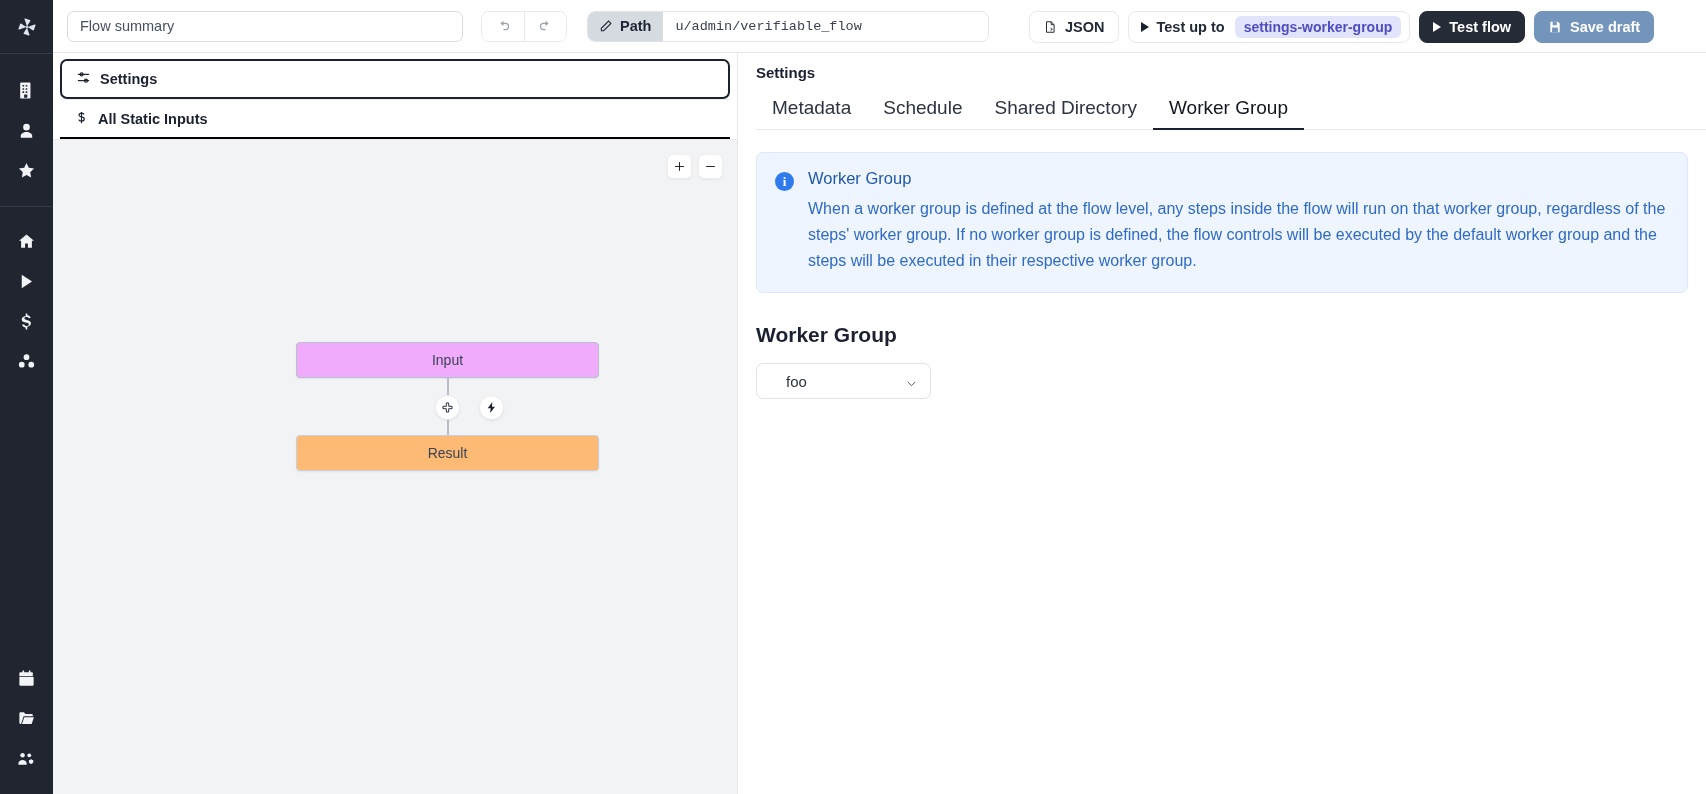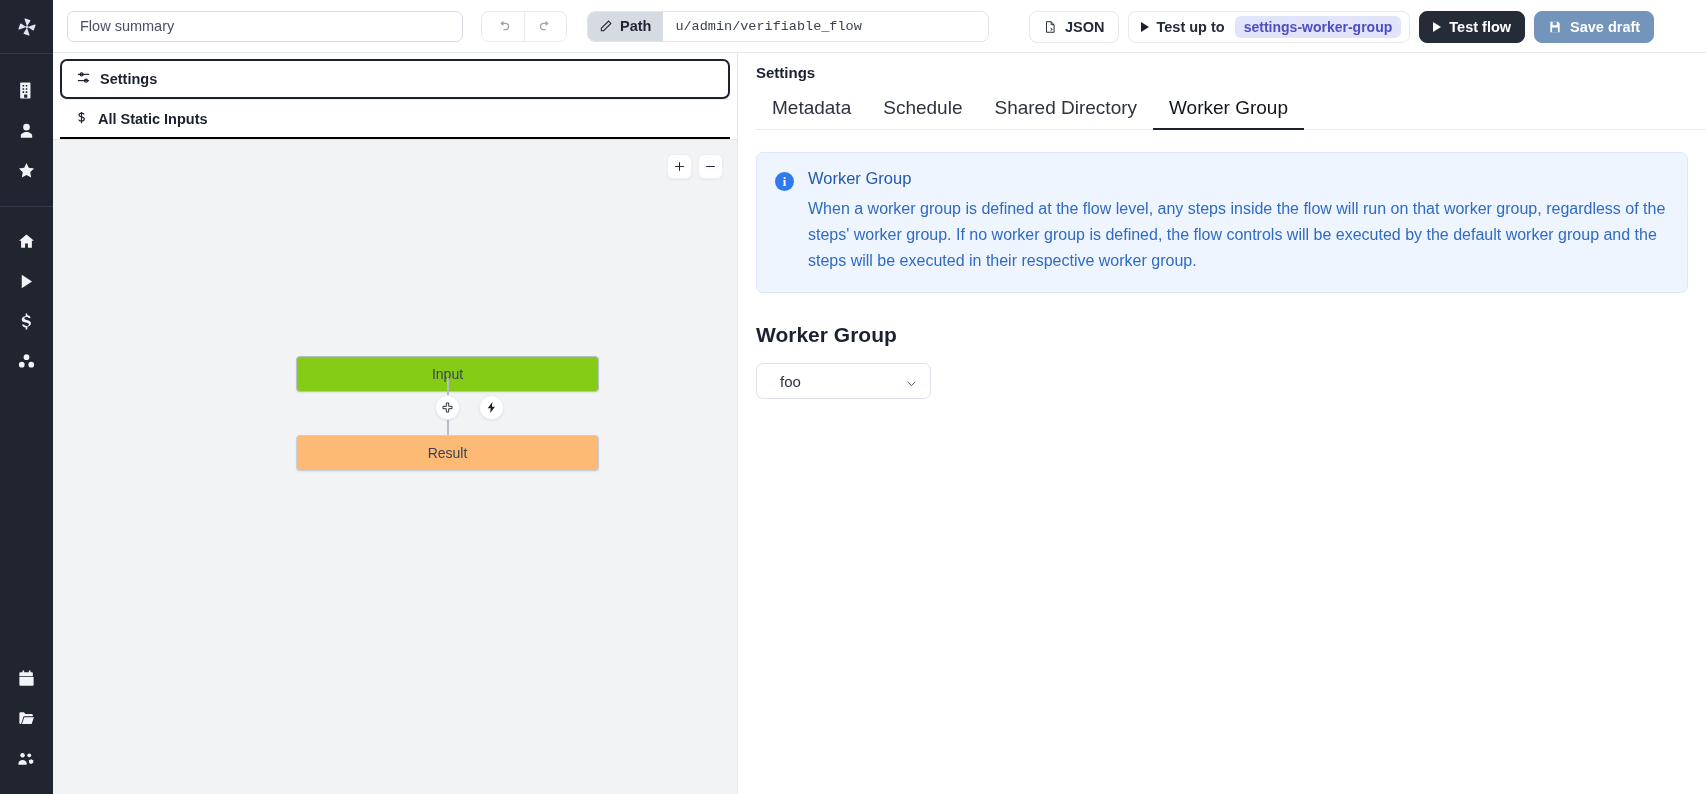--- a/index.html
+++ b/index.html
@@ -132,21 +132,21 @@
     box-shadow: 0 1px 2px rgba(16,24,40,.05);
   }
   .zoom-btn svg { width: 13px; height: 13px; stroke: #1b2130; stroke-width: 1.8; }
 
   .node {
     position: absolute; width: 303px; height: 36px; left: 243px;
     border-radius: 4px; display: flex; align-items: center; justify-content: center;
     font-size: 14px; color: #3b4354;
     box-shadow: 0 1px 2px rgba(16,24,40,.07);
   }
-  .node-input { top: 216px; background: #84cc16; border: 1px solid #b9c0cb; }
+  .node-input { top: 202px; background: #f0abfc; border: 1px solid #b9c0cb; }
   .node-result { top: 295px; background: #fdba74; border: 1px solid #c9ced8; justify-content: center; }
   .edge { position:absolute; left: 394px; width: 1.5px; background: #b7bcc6; top: 238px; height: 57px; }
   .edge-btn {
     position: absolute; width: 25px; height: 25px; border-radius: 50%;
     background: #fff; border: 1px solid #eceef1; display:flex; align-items:center; justify-content:center;
     cursor: pointer; box-shadow: 0 1px 2px rgba(16,24,40,.08);
   }
   .edge-plus { left: 382px; top: 255px; }
   .edge-plus svg { width: 13px; height: 13px; stroke: #1b2130; fill: none; stroke-width: 1.7; }
   .edge-bolt { left: 426px; top: 255px; }
@@ -174,21 +174,21 @@
     background: #2f7bed; color: #fff; display:flex; align-items:center; justify-content:center;
     font-size: 13px; font-weight: bold; font-family: "Liberation Serif", serif; margin-top: 3px;
   }
   .info-title { font-size: 16.5px; color: #2159ab; margin-bottom: 8px; }
   .info-text { font-size: 16px; line-height: 26px; color: #2f6bc4; }
 
   .section-title { font-size: 21px; font-weight: bold; color: #1b2130; margin: 30px 0 0 0; }
   .select-wrap { margin-top: 16px; position: relative; width: 175px; }
   .select-box {
     width: 175px; height: 36px; border: 1px solid #dfe2e8; border-radius: 7px;
-    background:#fff; display:flex; align-items:center; padding: 0 23px;
+    background:#fff; display:flex; align-items:center; padding: 0 29px;
     font-size: 15px; color: #2c3341; cursor: pointer;
   }
   .select-caret { position:absolute; right: 13px; top: 13px; pointer-events:none; }
   .select-caret svg { width: 13px; height: 13px; stroke: #4b5465; fill:none; stroke-width: 1.8; }
 </style>
 </head>
 <body>
 
 <div class="app">
 

